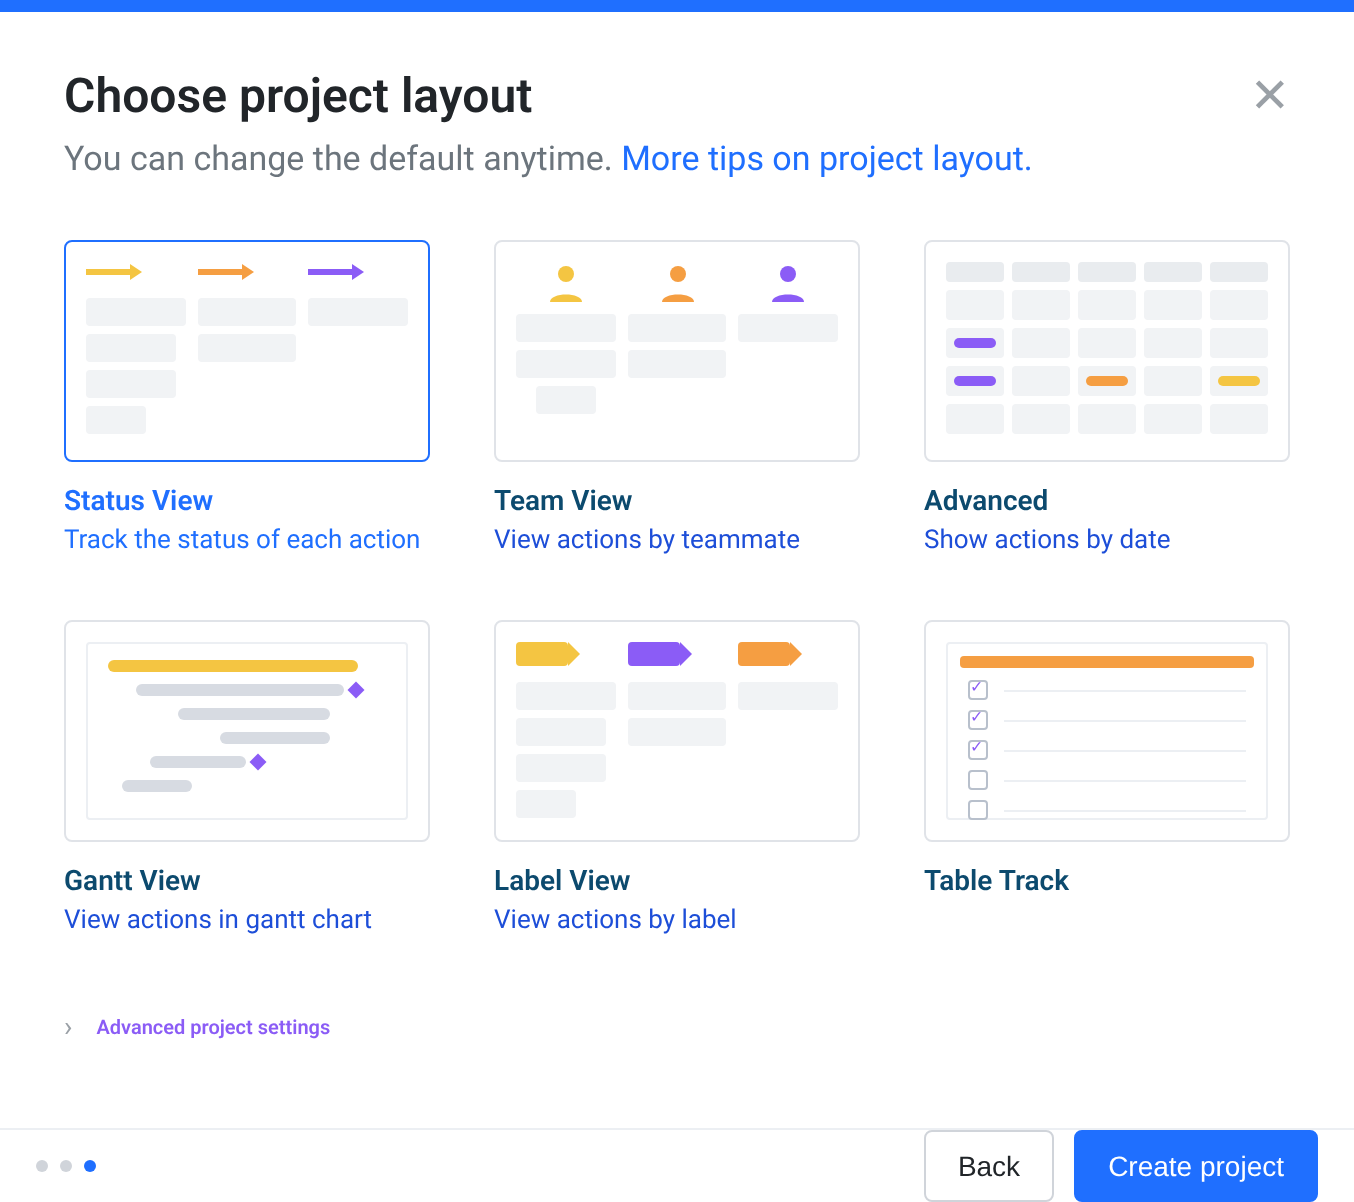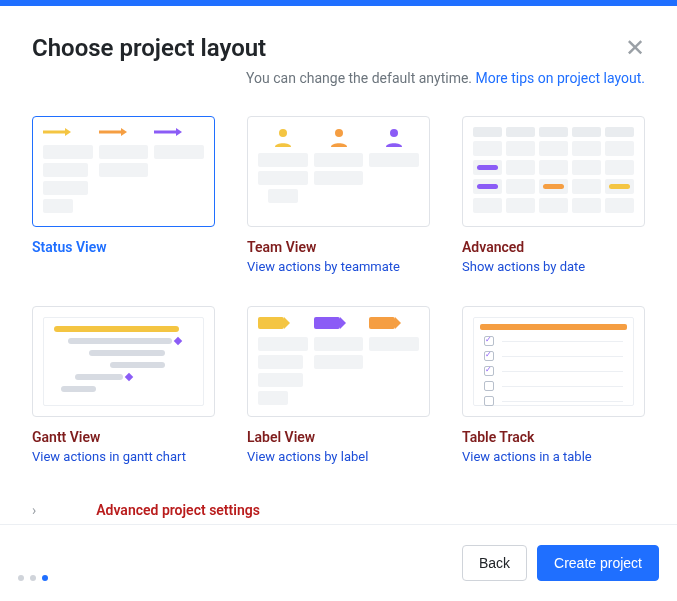--- a/index.html
+++ b/index.html
@@ -27,24 +27,23 @@
     .content {
       padding: 28px 32px 0 32px;
     }
     h1.title {
       font-size: 24px;
       font-weight: 600;
       color: #212529;
       margin-bottom: 8px;
     }
     .subtitle {
-      font-size: 14px;
+      font-size: 17px;
       color: #6c757d;
       margin-bottom: 30px;
-      text-align: right;
     }
     .subtitle a {
       color: #1f6fff;
       text-decoration: none;
     }
     .grid {
       display: grid;
       grid-template-columns: repeat(3, 1fr);
       column-gap: 65px;
       row-gap: 28px;
@@ -61,21 +60,21 @@
       padding: 10px;
       position: relative;
       overflow: hidden;
     }
     .card.selected .thumb {
       border-color: #1f6fff;
     }
     .card-title {
       font-size: 14px;
       font-weight: 600;
-      color: #7f1d1d;
+      color: #0c4a6e;
       margin-top: 12px;
     }
     .card.selected .card-title { color: #1f6fff; }
     .card-desc {
       font-size: 13px;
       color: #1d4ed8;
       margin-top: 4px;
     }
     .card.selected .card-desc { color: #1f6fff; }
 
@@ -129,36 +128,35 @@
       gap: 12px;
       margin-top: 32px;
       cursor: pointer;
       padding: 6px 0;
     }
     .chev {
       color: #9aa0a6;
       font-size: 14px;
     }
     .advanced-label {
-      font-size: 14px;
+      font-size: 10px;
       font-weight: 600;
-      color: #b91c1c;
-      margin-left: 48px;
+      color: #8b5cf6;
     }
 
     
     .footer {
       position: absolute;
       bottom: 0;
       left: 0;
       right: 0;
       border-top: 1px solid #eceff3;
-      padding: 20px 18px;
+      padding: 0 18px;
       display: flex;
-      align-items: flex-end;
+      align-items: center;
       justify-content: space-between;
     }
     .dots { display:flex; gap:6px; }
     .dot { width:6px; height:6px; border-radius:50%; background:#d0d4da; }
     .dot.active { background:#1f6fff; }
     .actions { display:flex; gap:10px; }
     .btn {
       font-size: 14px;
       padding: 9px 16px;
       border-radius: 4px;
@@ -220,20 +218,21 @@
                 <svg viewBox="0 0 28 10">
                   <line x1="0" y1="5" x2="22" y2="5" stroke="#8b5cf6" stroke-width="3"></line>
                   <polygon points="22,1 28,5 22,9" fill="#8b5cf6"></polygon>
                 </svg>
               </div>
             <div class="status-block sb1"></div>
           </div>
         </div>
       </div>
       <div class="card-title">Status View</div>
+      <div class="card-desc">Track the status of each action</div>
     </div>
 
     <div class="card">
       <div class="thumb">
         <div class="team-cols">
           <div class="team-col">
             <svg class="person" viewBox="0 0 20 20">
                 <circle cx="10" cy="6" r="4" fill="#f4c542"></circle>
                 <path d="M2 20c0-5 16-5 16 0" fill="#f4c542"></path>
               </svg>
@@ -388,21 +387,20 @@
               <div class="tcheck"></div>
               <div class="tdivider"></div>
             </div>
           <div class="trow">
               <div class="tcheck"></div>
               <div class="tdivider"></div>
             </div>
         </div>
       </div>
       <div class="card-title">Table Track</div>
-      <div class="card-desc">View actions in a table</div>
     </div>
 
   </div>
 
   <div class="advanced">
     <span class="chev">›</span>
     <span class="advanced-label">Advanced project settings</span>
   </div>
 </div>
 

